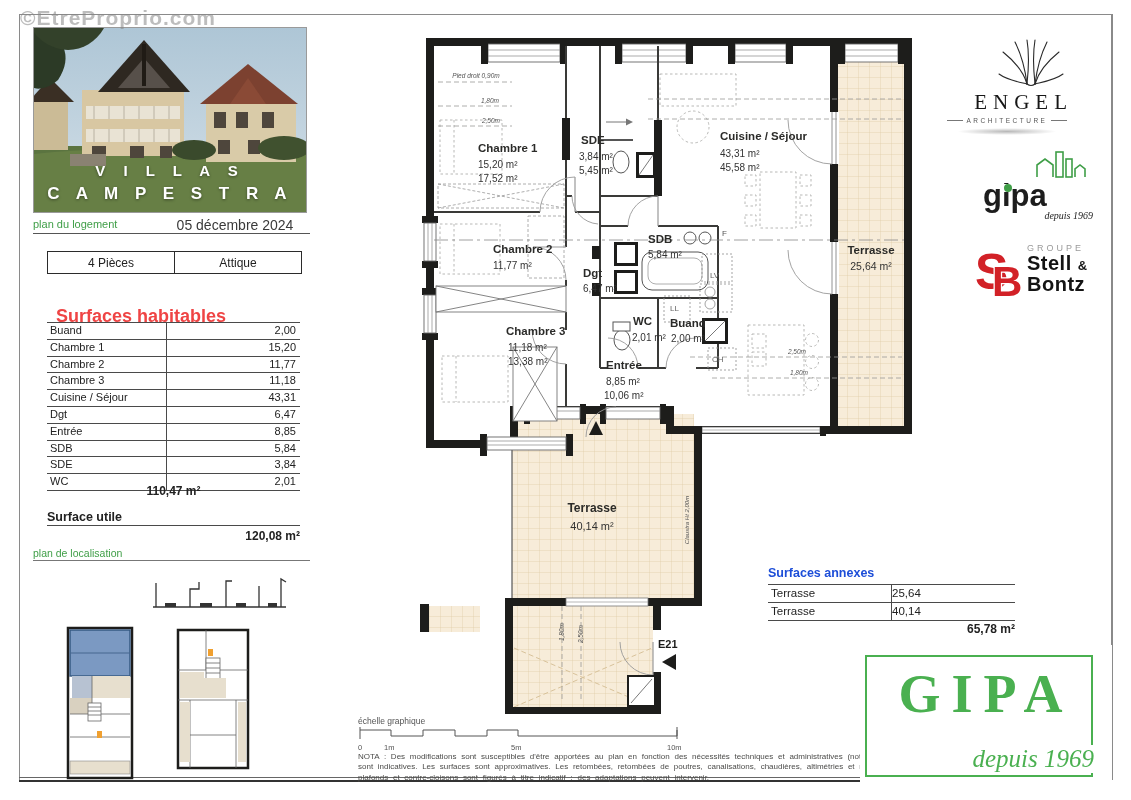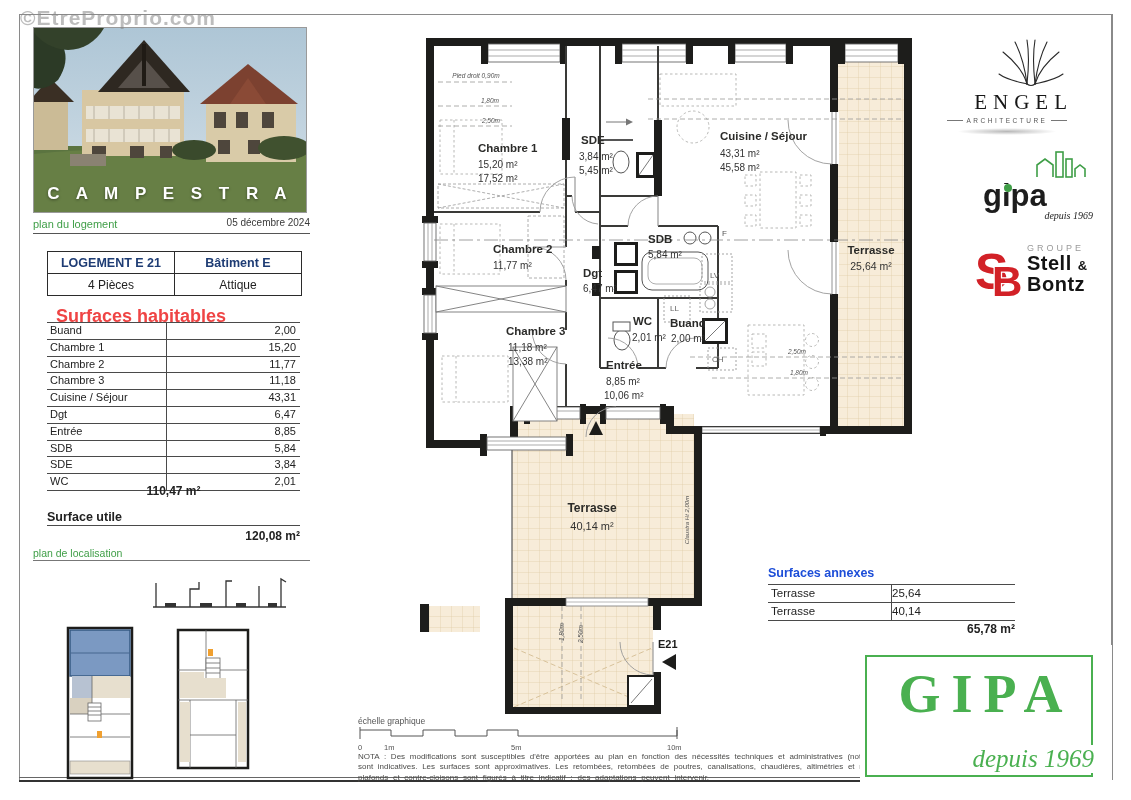--- a/index.html
+++ b/index.html
@@ -7,21 +7,21 @@
         font-family:"Liberation Sans", sans-serif;color:#222;}
   .abs{position:absolute;}
   .hairline{background:#8a8a8a;}
   
   .photo{left:33px;top:27px;width:272px;height:184px;border:1px solid #9a9a9a;overflow:hidden;}
   .photo-title{position:absolute;left:0;width:100%;text-align:center;color:#fff;font-weight:700;
                text-shadow:0 1px 3px rgba(0,0,0,.45);}
   .watermark{left:20px;top:6px;font-size:21px;font-weight:600;letter-spacing:1px;
              color:rgba(135,135,135,.55);z-index:5;}
   .plan-label{left:33px;top:218px;font-size:11px;color:#3f9e47;}
-  .date-label{left:160px;top:217px;width:150px;text-align:right;font-size:10px;color:#3a3a3a;}
+  .date-label{left:160px;top:217px;width:150px;text-align:center;font-size:14px;color:#3a3a3a;}
   .unit-table{left:47px;top:251px;width:253px;border:1.2px solid #2b2b2b;font-size:12px;}
   .unit-row{display:flex;}
   .unit-cell{flex:1;text-align:center;padding:4px 0 3px 0;}
   .unit-cell.first{border-right:1px solid #2b2b2b;}
   .unit-head{color:#1e3c74;font-weight:700;font-size:12.5px;border-bottom:1px solid #2b2b2b;}
   .sh-title{left:56px;top:306px;font-size:18px;font-weight:700;color:#ef4444;}
   .sh-table{left:47px;top:322px;width:253px;border-top:1px solid #4a4a4a;font-size:11px;color:#222;}
   .sh-row{display:flex;border-bottom:1px solid #4a4a4a;height:15.8px;line-height:15.8px;}
   .sh-label{width:116px;padding-left:3px;border-right:1px solid #4a4a4a;}
   .sh-value{flex:1;text-align:right;padding-right:4px;}
@@ -130,32 +130,29 @@
       <rect x="228" y="84" width="12" height="16" fill="#4e463c"></rect>
       <rect x="184" y="112" width="12" height="14" fill="#4e463c"></rect>
       <rect x="214" y="112" width="12" height="14" fill="#4e463c"></rect>
 
       <ellipse cx="160" cy="122" rx="22" ry="10" fill="#3a4a2c"></ellipse>
       <ellipse cx="250" cy="120" rx="26" ry="12" fill="#40512f"></ellipse>
       <path d="M0,0 C30,6 40,28 24,52 C10,64 0,60 0,60 Z" fill="#2c3a26"></path>
       <path d="M0,0 H70 C60,18 40,26 22,20 C10,16 2,8 0,4 Z" fill="#33412a"></path>
       <rect x="36" y="126" width="36" height="12" fill="#8a8272"></rect>
     </svg>
+    <div class="photo-title" style="top:134px;font-size:15px;letter-spacing:7px;">V I L L A S</div>
     <div class="photo-title" style="top:156px;font-size:17px;letter-spacing:6px;">C A M P E S T R A</div>
   </div>
 
   <div class="abs plan-label">plan du logement</div>
   <div class="abs date-label">05 décembre 2024</div>
   <div class="abs hairline" style="left:33px;top:233px;width:277px;height:1px;background:#555;"></div>
 
   <div class="abs unit-table">
-    <div class="unit-row">
-      <div class="unit-cell first unit-head">LOGEMENT  E 21</div>
-      <div class="unit-cell unit-head">Bâtiment E</div>
-    </div>
     <div class="unit-row">
       <div class="unit-cell first">4 Pièces</div>
       <div class="unit-cell">Attique</div>
     </div>
   </div>
 
   <div class="abs sh-title">Surfaces habitables</div>
   <div class="abs sh-table">
     <div class="sh-row">
         <div class="sh-label">Buand</div>

